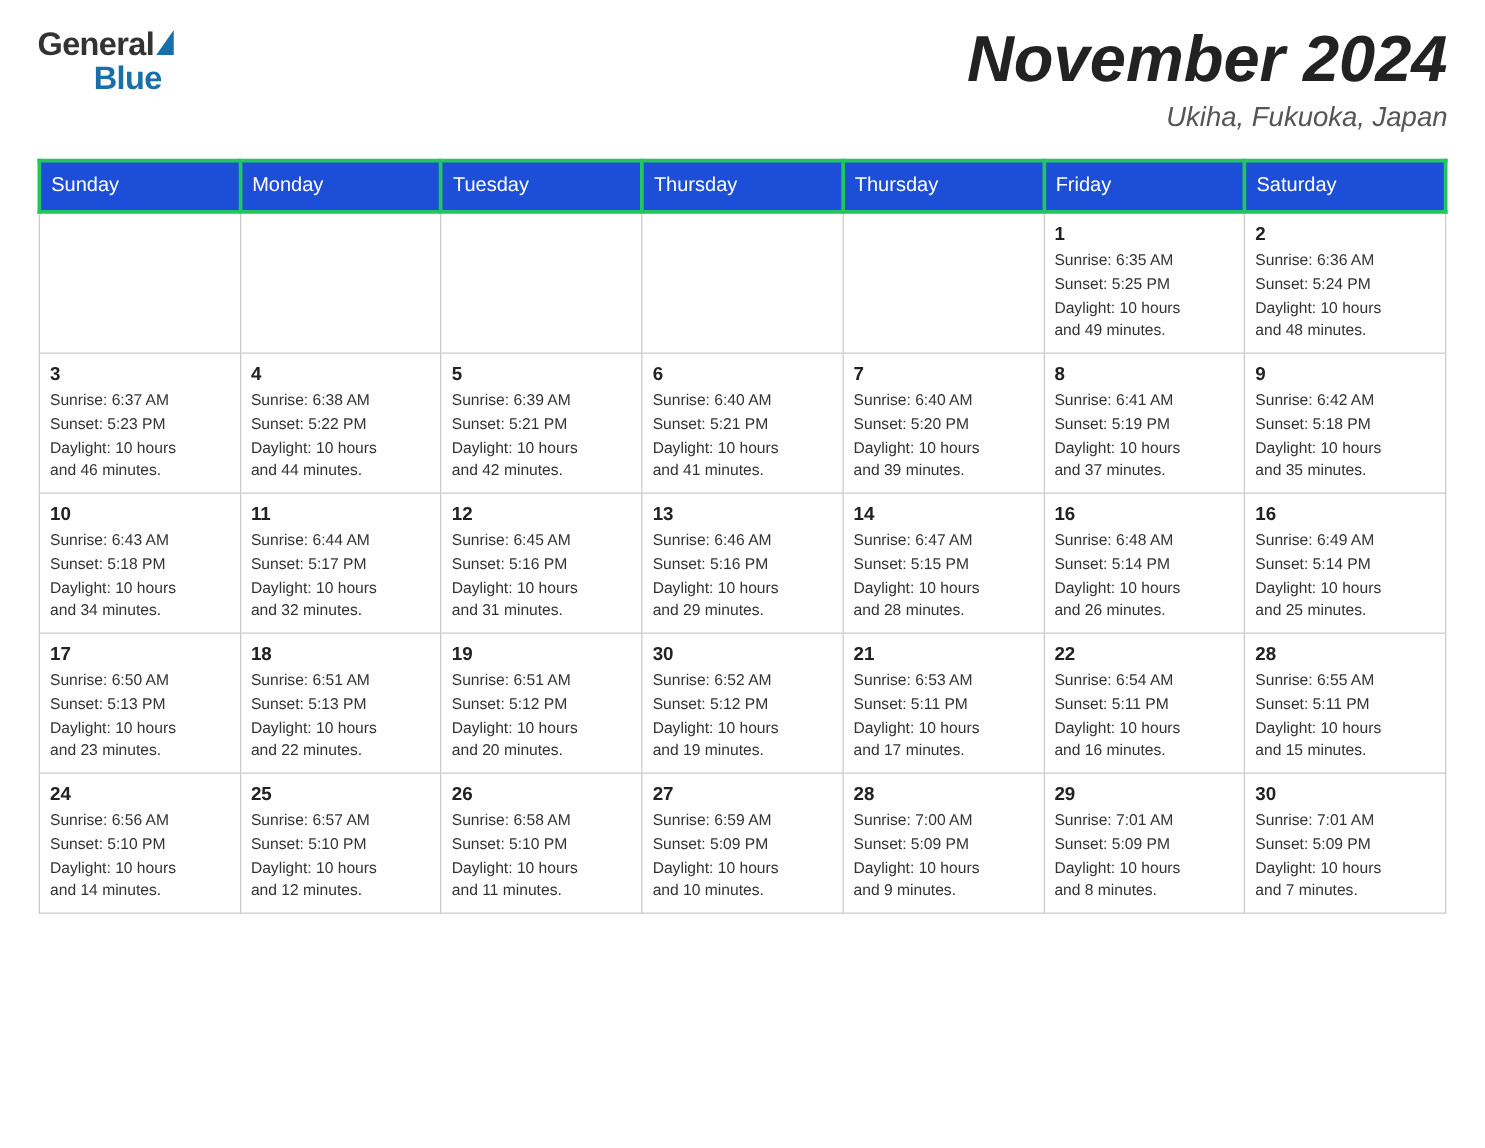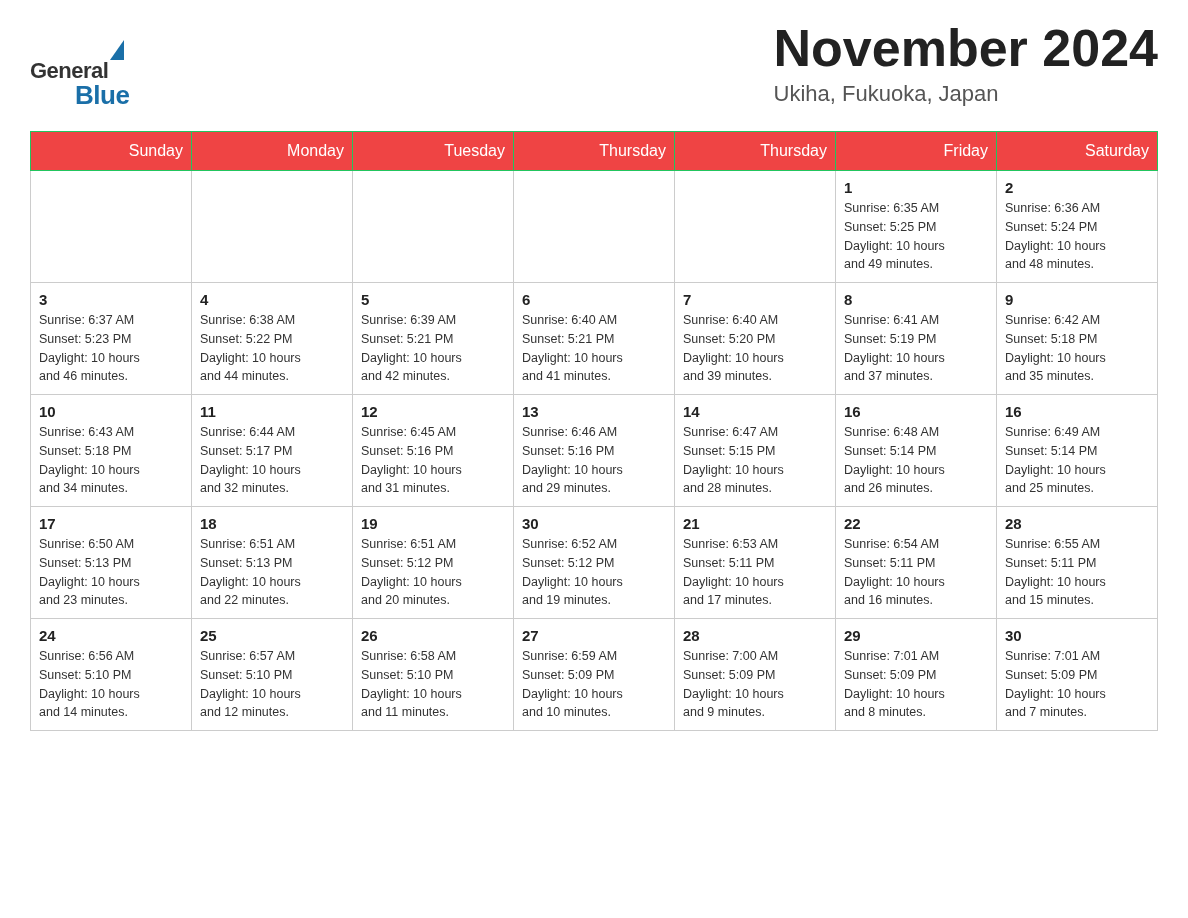--- a/index.html
+++ b/index.html
@@ -19,70 +19,71 @@
     .logo {
       display: flex;
       flex-direction: column;
       align-items: flex-start;
     }
     .logo-top {
       display: flex;
       align-items: center;
     }
     .logo-general {
-      font-size: 22px;
+      font-size: 26px;
       font-weight: bold;
       color: #333;
       letter-spacing: -0.5px;
-      margin-top: 38px;
     }
     .logo-triangle {
       width: 0;
       height: 0;
       border-left: 14px solid transparent;
       border-right: 0px solid transparent;
       border-bottom: 20px solid #1a6fa8;
       margin-left: 2px;
       margin-bottom: 4px;
     }
     .logo-blue {
       font-size: 26px;
       font-weight: bold;
       color: #1a6fa8;
       letter-spacing: -0.5px;
       margin-top: -4px;
       padding-left: 2px;
       margin-left: 43px;
     }
     .title-section {
+      text-align: right;
+      font-style: italic;
     }
     .month-title {
       font-size: 52px;
       font-weight: bold;
       color: #222;
       line-height: 1.1;
     }
     .location {
       font-size: 22px;
       color: #555;
       margin-top: 4px;
     }
     .calendar-table {
       width: 100%;
       border-collapse: collapse;
       border: 1px solid #aaa;
     }
     .calendar-table th {
-      background-color: #ef4444;
+      background-color: #1d4ed8;
       color: #fff;
       font-size: 16px;
       font-weight: normal;
       padding: 10px 8px;
-      text-align: right;
-      border: 1px solid #22c55e;
+      text-align: left;
+      border: 3px solid #22c55e;
     }
     .calendar-table td {
       vertical-align: top;
       padding: 8px;
       border: 1px solid #ccc;
       font-size: 13px;
       color: #333;
       min-height: 90px;
       width: 14.28%;
     }

